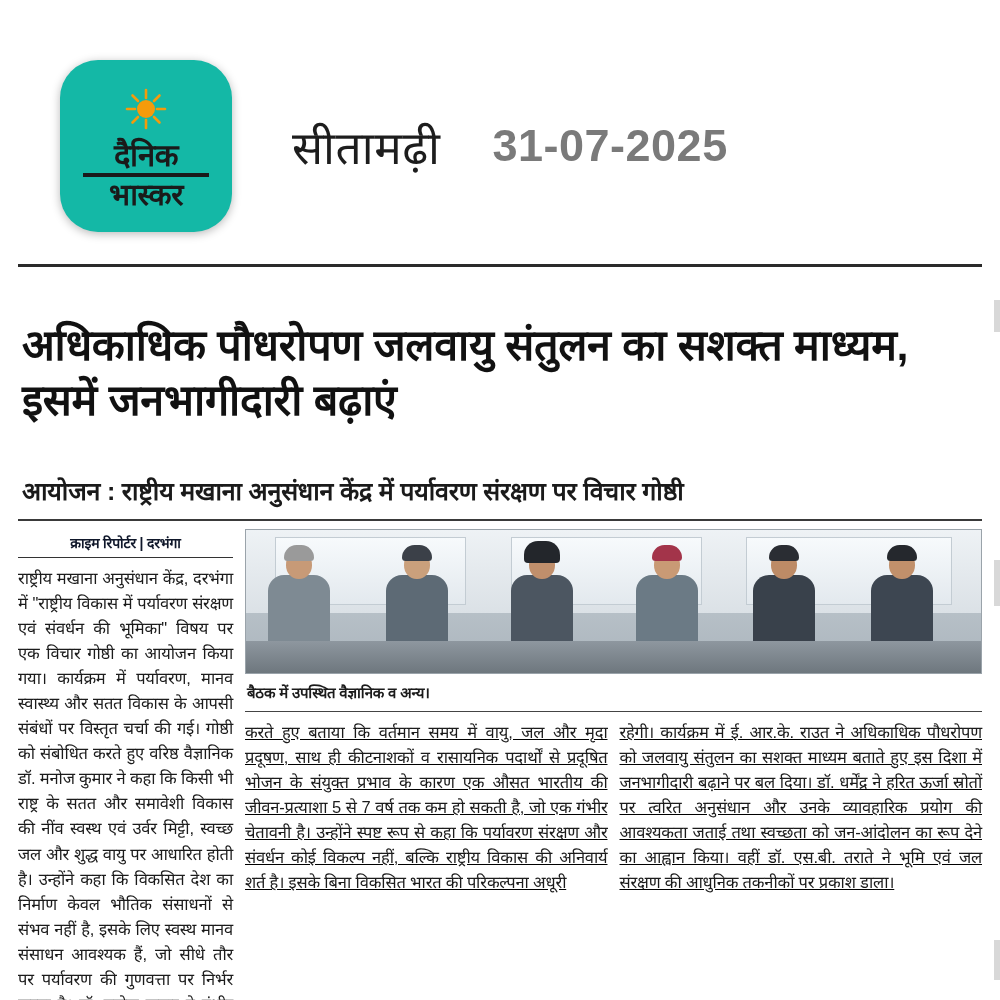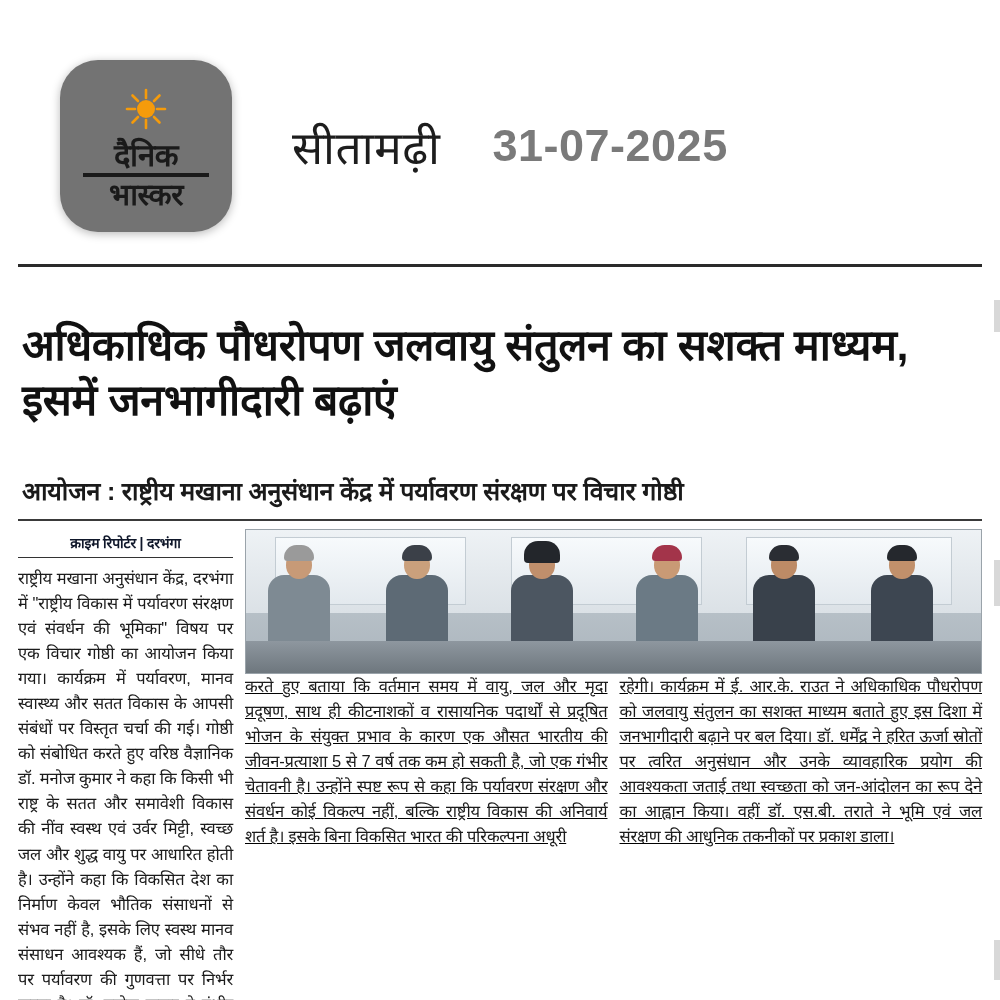--- a/index.html
+++ b/index.html
@@ -17,21 +17,21 @@
   .masthead {
     display: flex;
     align-items: center;
     padding: 52px 0 0 60px;
     height: 240px;
   }
   .logo-box {
     width: 172px;
     height: 172px;
     border-radius: 38px;
-    background: #737373;
+    background: #14b8a6;
     box-shadow: 0 2px 10px rgba(0,0,0,0.28);
     display: flex;
     flex-direction: column;
     align-items: center;
     justify-content: center;
     flex: 0 0 auto;
   }
   .sun-icon { margin-top: 4px; margin-bottom: 6px; }
   .logo-text {
     font-family: "Liberation Sans", sans-serif;
@@ -271,20 +271,21 @@
           <div class="hair" style="background:#2a2d33;"></div>
           <div class="head" style="background:#bd8b66;"></div>
           <div class="body" style="background:#39414b;"></div>
         </div>
         <div class="person" style="left:85%;">
           <div class="hair" style="background:#25282d;"></div>
           <div class="head" style="background:#c1906b;"></div>
           <div class="body" style="background:#3d4651;"></div>
         </div>
       </div>
+      <div class="photo-caption">बैठक में उपस्थित वैज्ञानिक व अन्य।</div>
     </div>
 
     <div class="two-col">
       <div class="sub">
         <p class="para">करते हुए बताया कि वर्तमान समय में वायु, जल और मृदा प्रदूषण, साथ ही कीटनाशकों व रासायनिक पदार्थों से प्रदूषित भोजन के संयुक्त प्रभाव के कारण एक औसत भारतीय की जीवन-प्रत्याशा 5 से 7 वर्ष तक कम हो सकती है, जो एक गंभीर चेतावनी है। उन्होंने स्पष्ट रूप से कहा कि पर्यावरण संरक्षण और संवर्धन कोई विकल्प नहीं, बल्कि राष्ट्रीय विकास की अनिवार्य शर्त है। इसके बिना विकसित भारत की परिकल्पना अधूरी</p>
       </div>
       <div class="sub">
         <p class="para">रहेगी। कार्यक्रम में ई. आर.के. राउत ने अधिकाधिक पौधरोपण को जलवायु संतुलन का सशक्त माध्यम बताते हुए इस दिशा में जनभागीदारी बढ़ाने पर बल दिया। डॉ. धर्मेंद्र ने हरित ऊर्जा स्रोतों पर त्वरित अनुसंधान और उनके व्यावहारिक प्रयोग की आवश्यकता जताई तथा स्वच्छता को जन-आंदोलन का रूप देने का आह्वान किया। वहीं डॉ. एस.बी. तराते ने भूमि एवं जल संरक्षण की आधुनिक तकनीकों पर प्रकाश डाला।</p>
       </div>
     </div>

